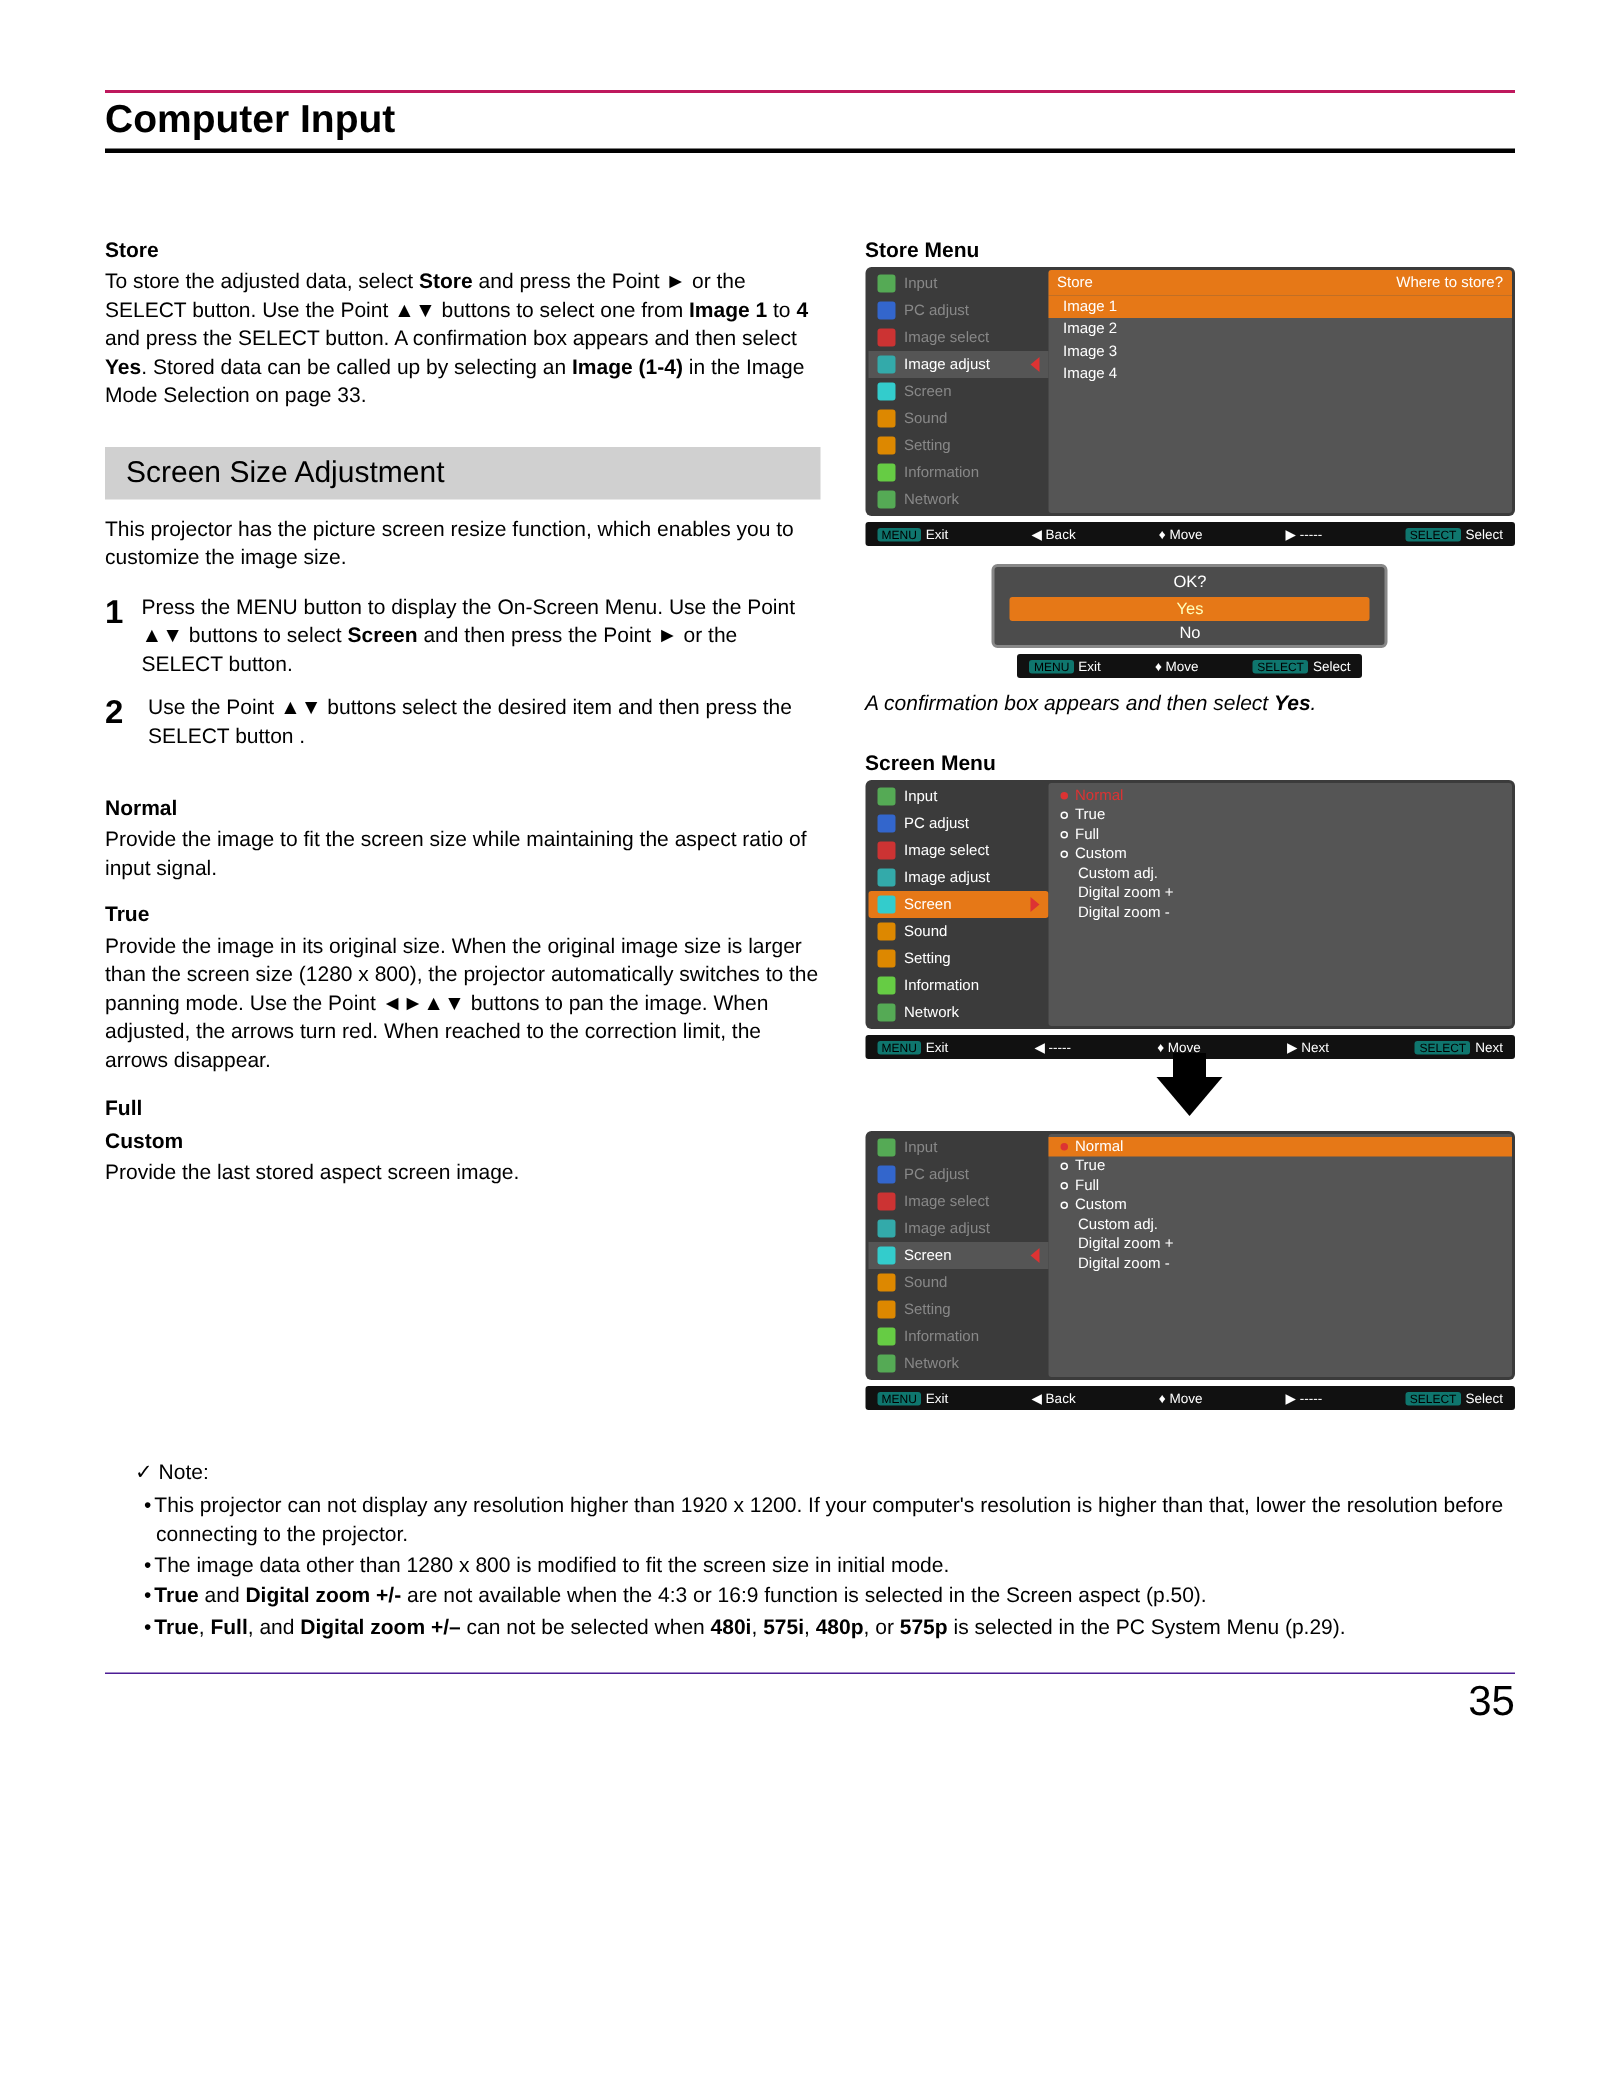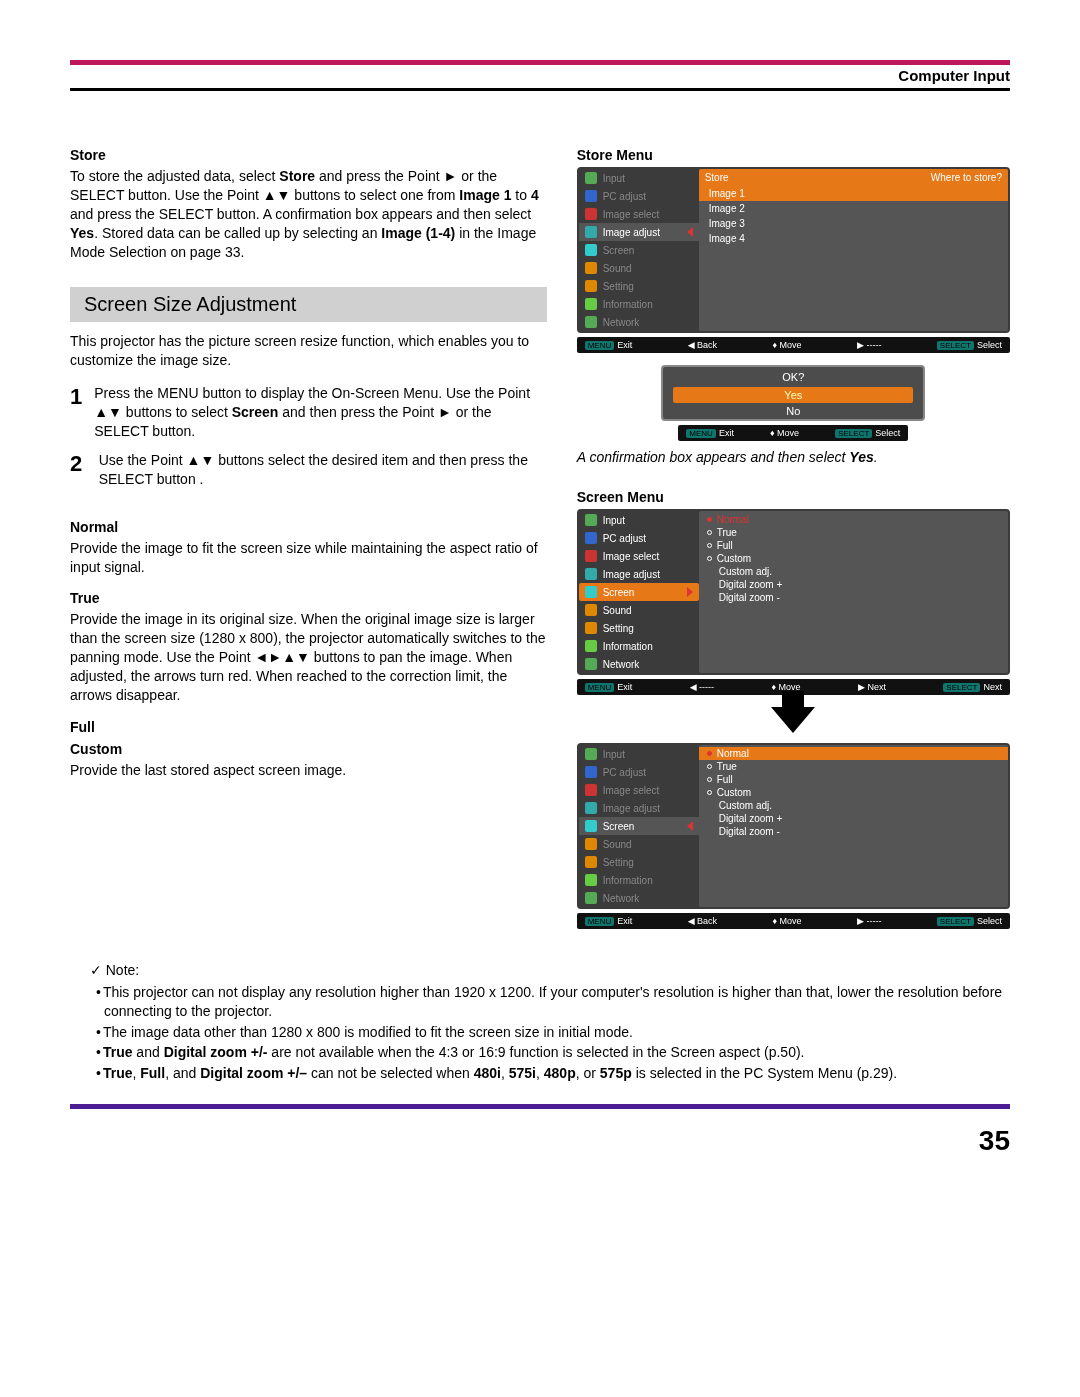--- a/index.html
+++ b/index.html
@@ -10,26 +10,25 @@
     background: #fff;
     color: #000;
     width: 1080px;
   }
   .page {
     width: 1080px;
     padding: 60px 70px 40px 70px;
     position: relative;
   }
   .header-title {
-    text-align: right;
-    font-size: 15px;
+    font-size: 26px;
     font-weight: bold;
     border-bottom: 3px solid #000;
     padding-bottom: 4px;
-    border-top: 5px solid #be185d;
+    border-top: 2px solid #be185d;
     padding-top: 2px;
     margin-bottom: 50px;
   }
   .columns {
     display: flex;
     gap: 30px;
   }
   .col-left {
     flex: 1.1;
     font-size: 14px;
@@ -186,23 +185,23 @@
     margin-top: 20px;
     padding-left: 20px;
   }
   .notes .nhdr::before { content: "✓"; margin-right: 4px; }
   .notes ul { margin: 2px 0 0 6px; padding: 0; list-style: none; }
   .notes li { margin-bottom: 1px; text-indent: -8px; padding-left: 8px; }
   .notes li::before { content: "•"; margin-right: 2px; }
   .page-number {
     text-align: right;
     font-size: 28px;
-    font-weight: bold;
-    border-top: 5px solid #4c1d95;
-    padding-top: 16px;
+    font-weight: normal;
+    border-top: 1px solid #4c1d95;
+    padding-top: 2px;
     margin-top: 20px;
   }
 </style>
 </head>
 <body>
 
 <div class="page">
   <div class="header-title">Computer Input</div>
 
   <div class="columns">

